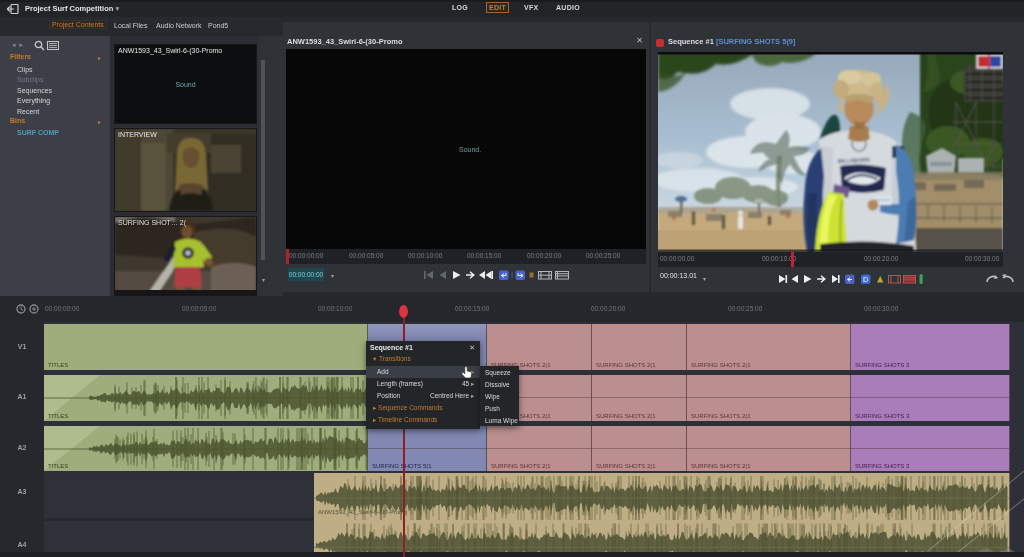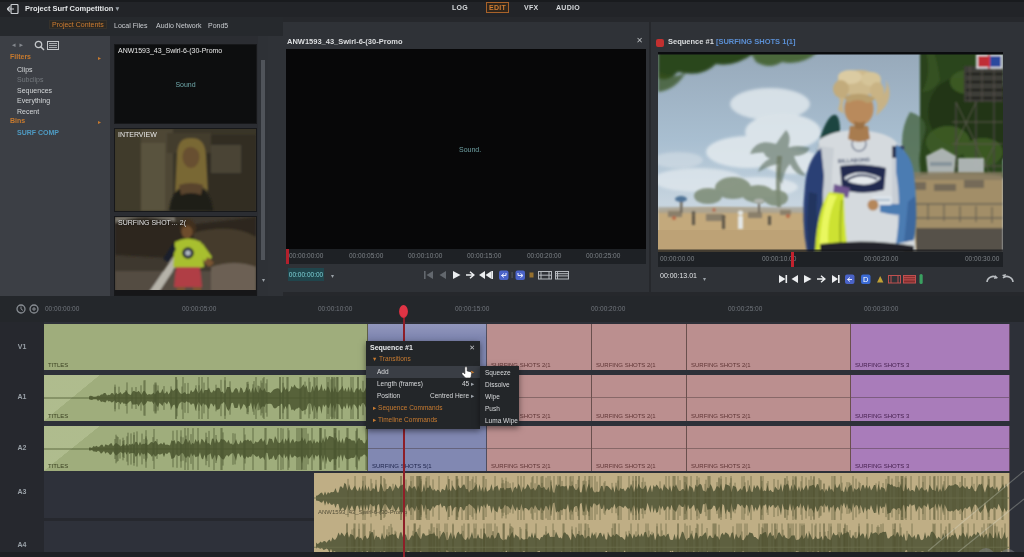--- a/index.html
+++ b/index.html
@@ -212,21 +212,21 @@
 <g stroke="#b4b8bd" fill="none" stroke-width="1">
             <rect x="136.5" y="4.5" width="13" height="7.5"></rect>
             <path d="M136.5 6.7h13M136.5 8.9h13M138.5 4.5v7.5"></path>
           </g>
 </svg>
 </div>
 </div>
 
 <div class="viewer" style="left:651px;width:373px;">
 <div style="position:absolute;left:5px;top:17px;width:8px;height:8px;background:#c23030;border-radius:2px;"></div>
-<div class="vtitle" style="left:17px;">Sequence #1 <span style="color:#5b8fd4;">[SURFING SHOTS 1(1]</span></div>
+<div class="vtitle" style="left:17px;">Sequence #1 <span style="color:#5b8fd4;">[SURFING SHOTS 5(9]</span></div>
 <div class="video" style="left:7px;top:30px;width:345px;height:200px;"><svg width="345" height="200" viewBox="0 0 345 200" preserveAspectRatio="none">
 <defs>
 <linearGradient id="sky" x1="0" y1="0" x2="0" y2="1">
 <stop offset="0" stop-color="#97a9ba"></stop>
               <stop offset=".45" stop-color="#a9bfd1"></stop>
               <stop offset=".75" stop-color="#c6d4df"></stop>
               <stop offset="1" stop-color="#d5dfe6"></stop>
 </linearGradient>
 <filter id="b1" x="-30%" y="-30%" width="160%" height="160%">
               <feGaussianBlur stdDeviation="1.8"></feGaussianBlur>

